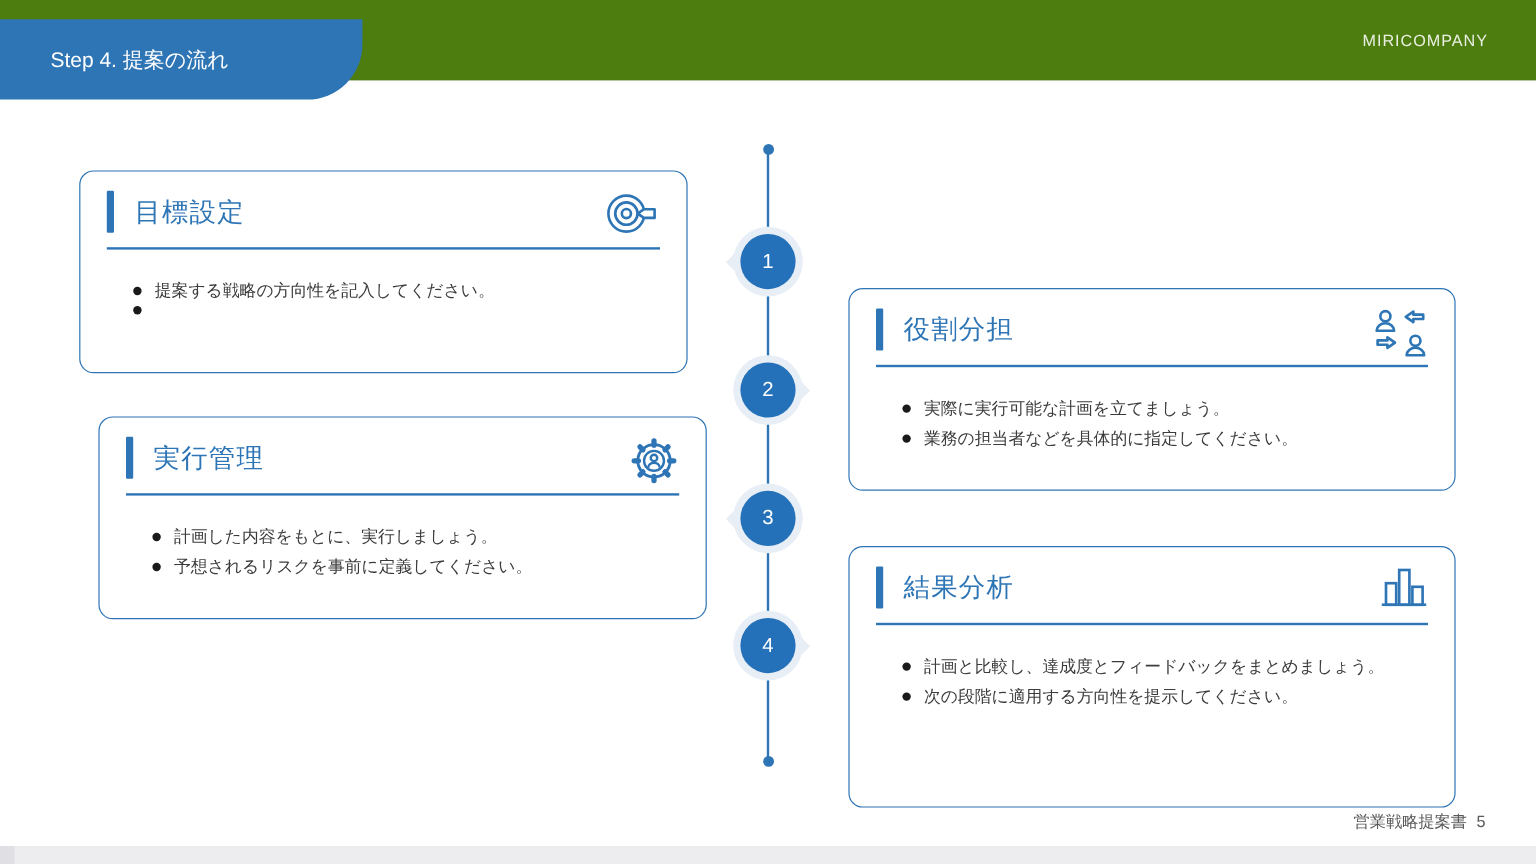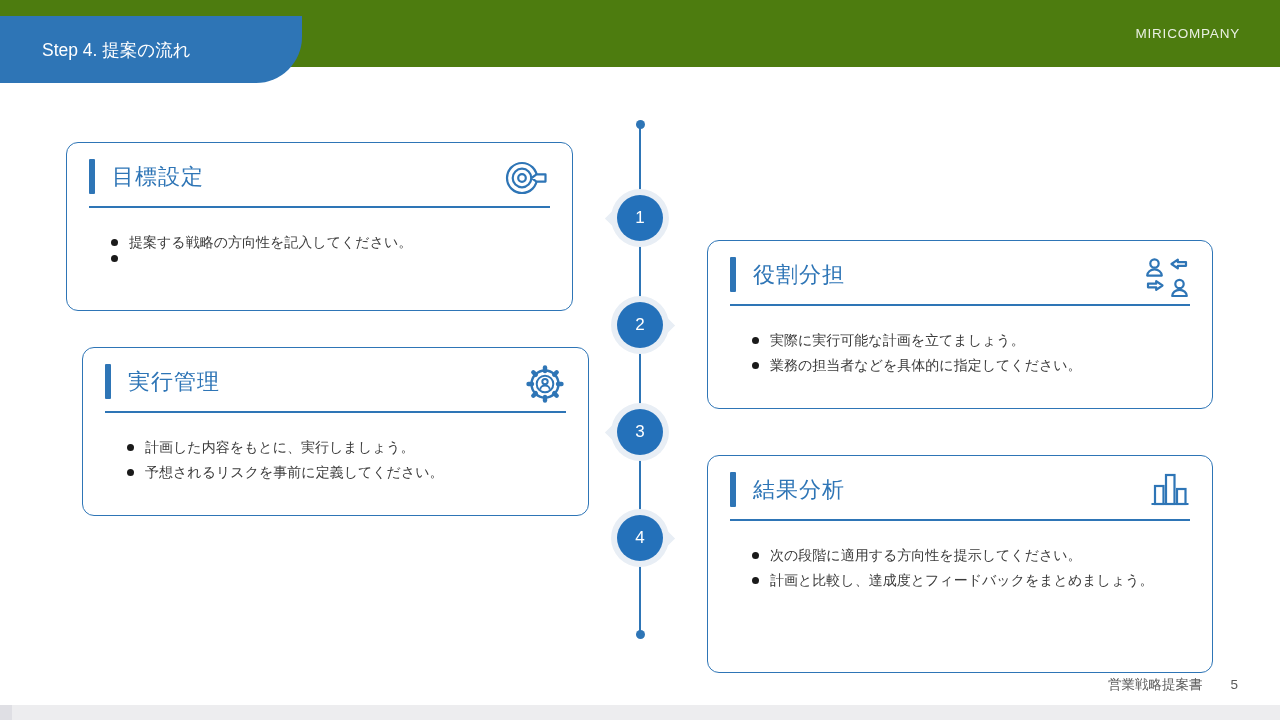--- a/index.html
+++ b/index.html
@@ -86,21 +86,21 @@
     color: #3b3b3b; font-size: 14px; line-height: 1.78;
   }
   .bullet .dot {
     flex: 0 0 7px; width: 7px; height: 7px; border-radius: 50%;
     background: #1a1a1a; margin-right: 11px; align-self: center;
   }
 
   
   .footer {
     position: absolute; right: 42px; top: 676px;
-    display: flex; gap: 28px; align-items: baseline;
+    display: flex; gap: 8px; align-items: baseline;
     color: #5a5a5a; font-size: 13.5px;
   }
   .bottom-strip {
     position: absolute; left: 0; top: 705px; width: 1280px; height: 15px;
     background: #ededef;
   }
   .bottom-strip-notch {
     position: absolute; left: 0; top: 705px; width: 12px; height: 15px;
     background: #dfdfe4;
   }
@@ -246,25 +246,25 @@
             <rect x="16" y="4" width="8.5" height="29"></rect>
             <rect x="27" y="18" width="8.5" height="15"></rect>
           </g>
         </svg>
       </span>
     </div>
     <div class="card-rule"></div>
     <ul class="bullets">
       <li class="bullet">
         <span class="dot"></span>
+        <span>計画と比較し、達成度とフィードバックをまとめましょう。</span>
+      </li>
+      <li class="bullet">
+        <span class="dot"></span>
         <span>次の段階に適用する方向性を提示してください。</span>
-      </li>
-      <li class="bullet">
-        <span class="dot"></span>
-        <span>計画と比較し、達成度とフィードバックをまとめましょう。</span>
       </li>
     </ul>
   </div>
 
   <div class="footer">
     <span>営業戦略提案書</span>
     <span>5</span>
   </div>
   <div class="bottom-strip"></div>
   <div class="bottom-strip-notch"></div>

